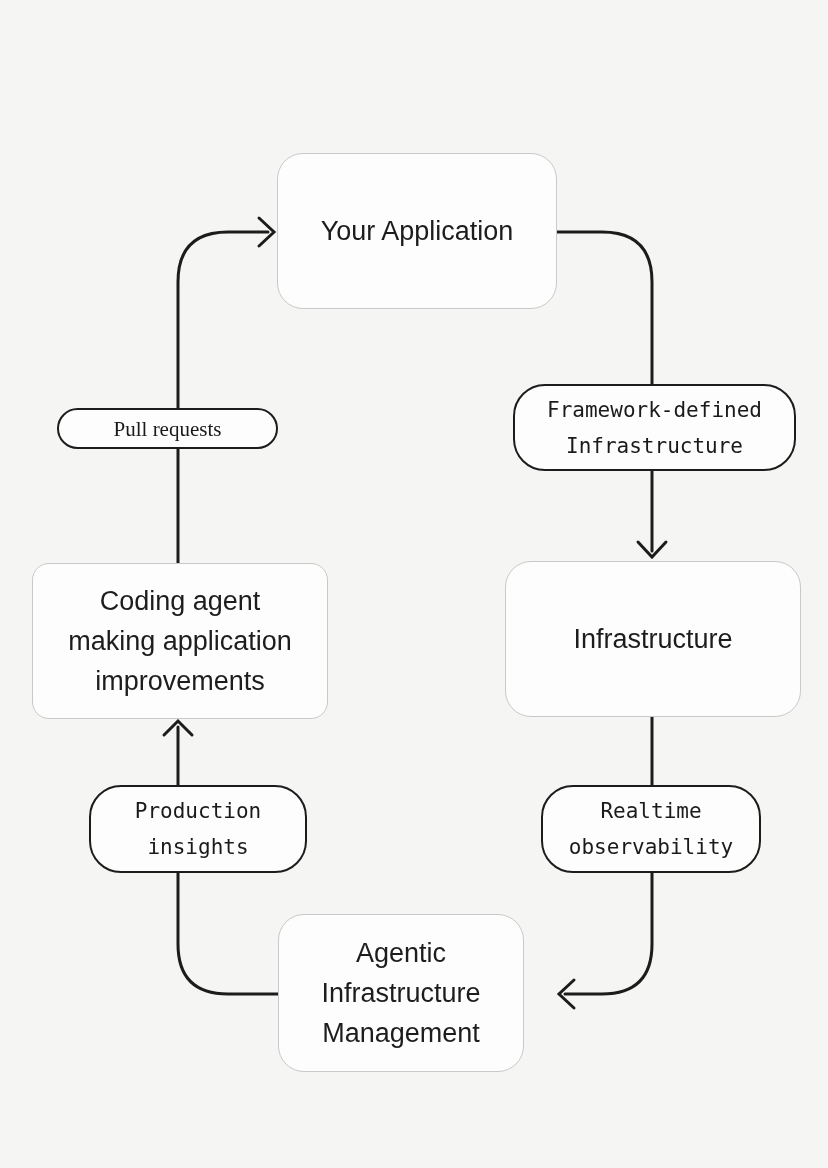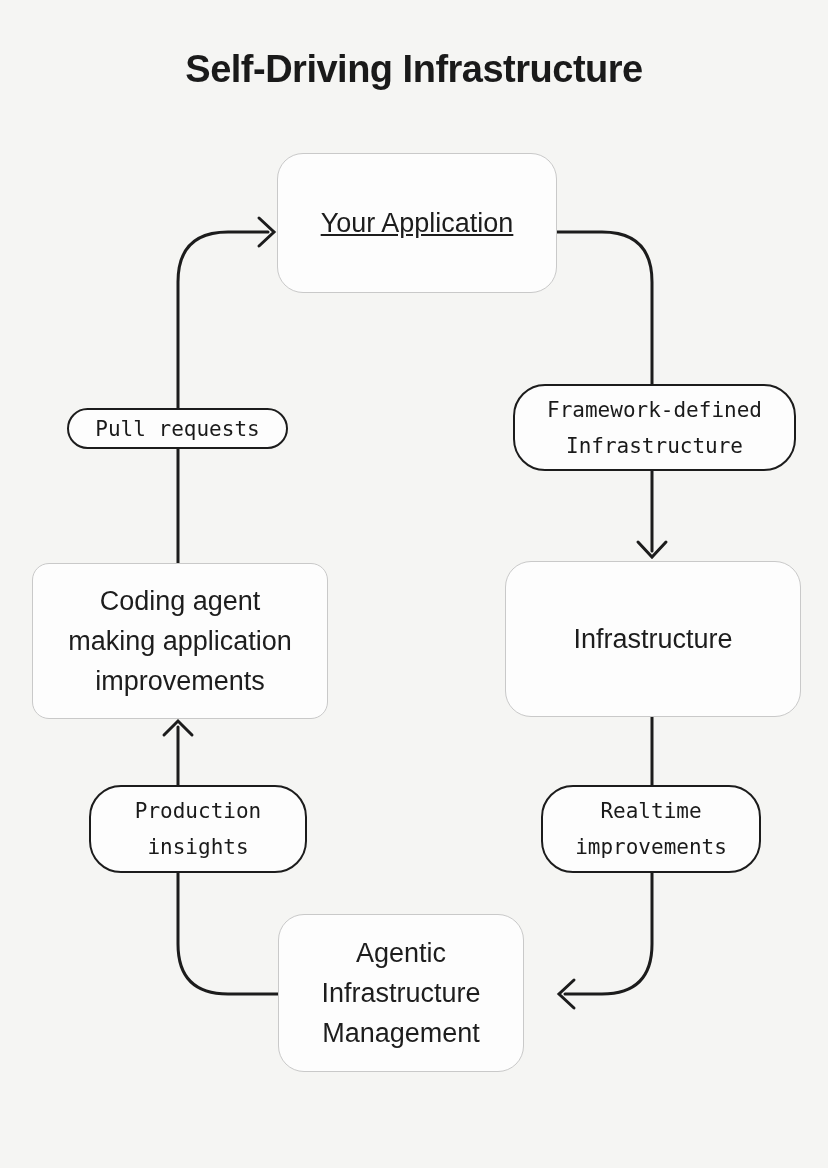--- a/index.html
+++ b/index.html
@@ -27,49 +27,48 @@
     background: #fdfdfd;
     border: 1.5px solid #c9c9c9;
     border-radius: 26px;
     display: flex; align-items: center; justify-content: center;
     text-align: center;
     font-size: 27px; line-height: 40px;
     color: #1d1d1d;
     white-space: pre-line;
     box-sizing: border-box;
   }
-  .node-your-application  { left: 277px; top: 153px;  width: 280px; height: 140px; text-decoration: underline; }
+  .node-your-application  { left: 277px; top: 153px;  width: 280px; height: 156px; }
   .node-infrastructure    { left: 505px; top: 561px;  width: 296px; height: 156px; }
   .node-coding-agent      { left: 32px;  top: 563px;  width: 296px; height: 156px; border-radius: 17px; }
   .node-agentic           { left: 278px; top: 914px;  width: 246px; height: 158px; }
 
   .pill {
     position: absolute; z-index: 3;
     background: #fdfdfd;
     border: 2px solid #1c1c1c;
     border-radius: 32px;
     display: flex; align-items: center; justify-content: center;
     text-align: center;
     font-family: "DejaVu Sans Mono", monospace;
     font-size: 21px; line-height: 36px;
     color: #1a1a1a;
     white-space: pre-line;
     box-sizing: border-box;
   }
   .pill-framework   { left: 513px; top: 384px; width: 283px; height: 87px; }
   .pill-realtime    { left: 541px; top: 785px; width: 220px; height: 88px; }
   .pill-production  { left: 89px;  top: 785px; width: 218px; height: 88px; }
-  .pill-pull-requests { left: 67px; top: 408px; width: 221px; height: 41px; border-radius: 21px; }
+  .pill-pull-requests { left: 57px; top: 408px; width: 221px; height: 41px; border-radius: 21px; font-family: Liberation Serif, serif; }
 </style>
 </head>
 <body>
 
 <div class="stage">
 
-  <div class="page-title">Self-Driving Infrastructure</div>
 
   <svg class="arrows" width="828" height="1168" viewBox="0 0 828 1168">
     <g fill="none" stroke="#1c1c1c" stroke-width="3" stroke-linecap="round">
 
       <path d="M 178 563 L 178 282 Q 178 232 228 232 L 268 232"></path>
       <polyline points="259,218 274,232 259,246"></polyline>
 
       <path d="M 557 232 L 602 232 Q 652 232 652 282 L 652 551"></path>
       <polyline points="638,542 652,557 666,542"></polyline>
 
@@ -90,20 +89,20 @@
 improvements</div>
 
   <div class="node node-agentic">Agentic
 Infrastructure
 Management</div>
 
   <div class="pill pill-framework">Framework-defined
 Infrastructure</div>
 
   <div class="pill pill-realtime">Realtime
-improvements</div>
+observability</div>
 
   <div class="pill pill-production">Production
 insights</div>
 
   <div class="pill pill-pull-requests">Pull requests</div>
 
 </div>
 
 </body></html>

